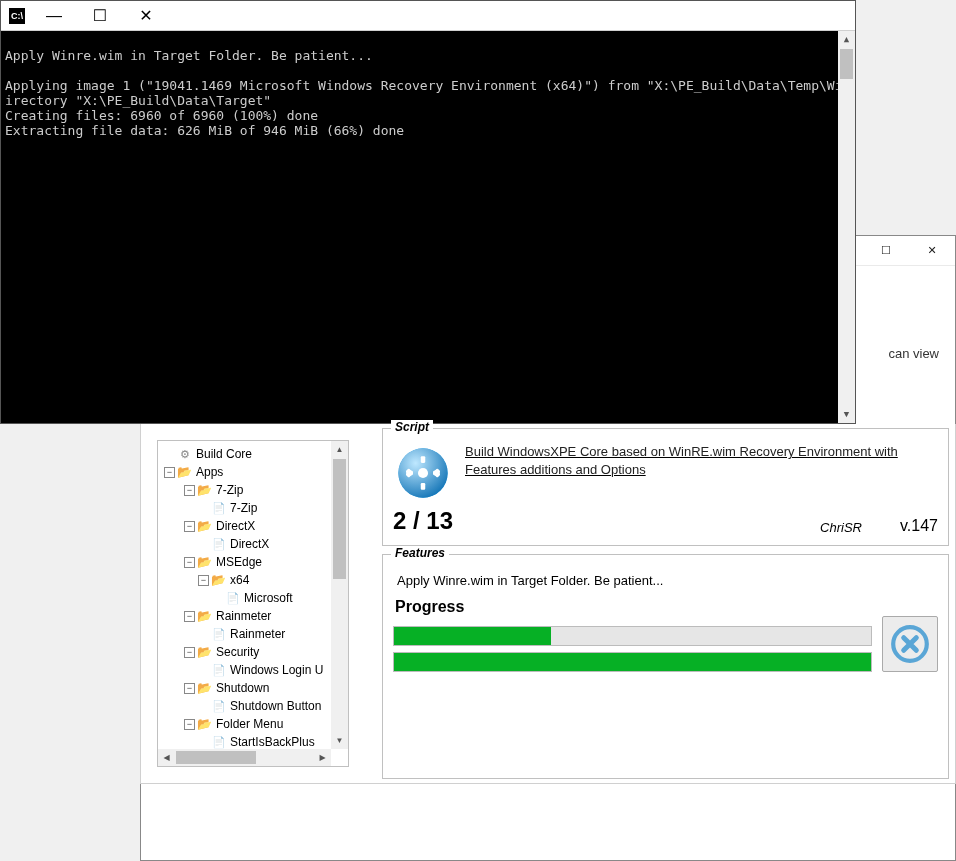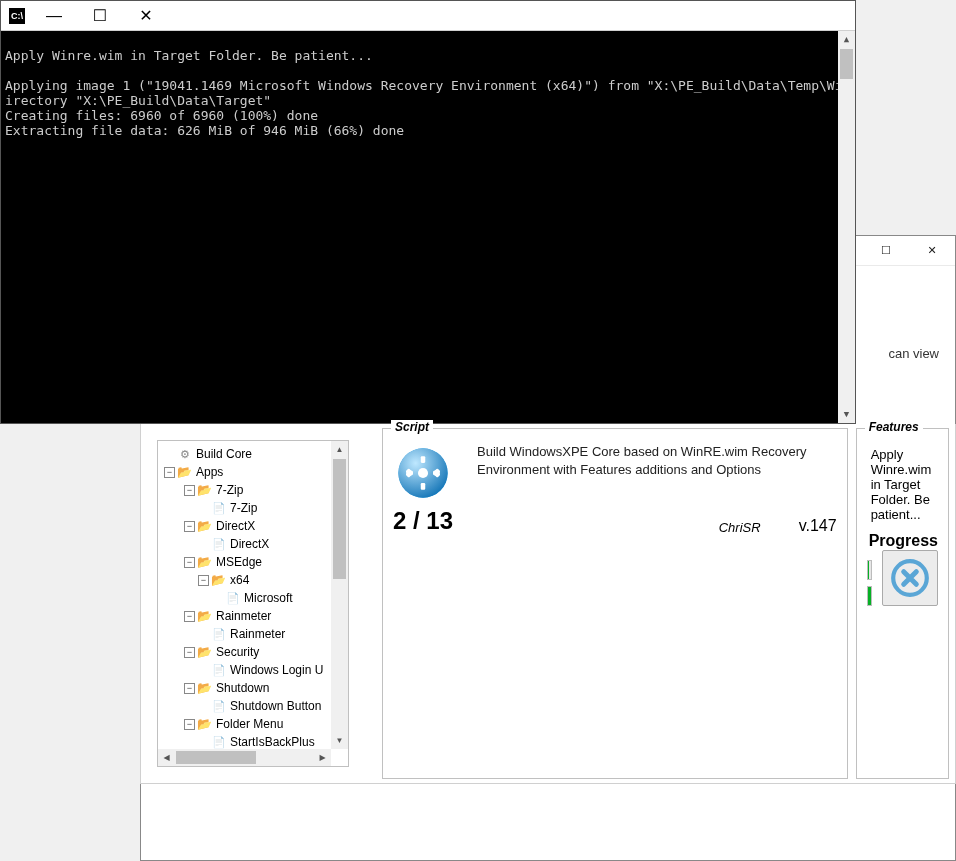--- a/index.html
+++ b/index.html
@@ -126,33 +126,33 @@
   }
   .tree-vscroll .th { position:absolute; left:2px; right:2px; top:18px; height:120px; background:#c0c0c0;}
   .tree-hscroll {
     position:absolute; left:0; right:17px; bottom:0; height:17px; background:#f0f0f0;
     display:flex; align-items:center;
   }
   .tree-hscroll .th { height:13px; width:80px; background:#c0c0c0; margin-left:18px;}
   .sarrow { width:17px;height:17px;display:flex;align-items:center;justify-content:center;font-size:8px;color:#555;position:absolute;}
 
   
-  .right { flex:1; padding:4px 6px 4px 17px; display:flex; flex-direction:row; gap:8px;}
+  .right { flex:1; padding:4px 6px 4px 17px; display:flex; flex-direction:column; gap:8px;}
   .group {
     border:1px solid #c0c0c0;
     background:#fff;
     position:relative;
     padding:14px 10px 10px 10px;
   }
   .group-label {
     position:absolute; top:-9px; left:8px;
     background:#fff; padding:0 4px;
     font-style:italic; font-weight:bold; font-size:12px;
   }
-  .script-head { display:flex; gap:24px; }
+  .script-head { display:flex; gap:12px;text-decoration:underline; }
   .script-icon {
     width:60px; height:60px;
     display:flex;align-items:center;justify-content:center;
   }
   .script-icon svg { width:56px; height:56px; }
   .script-main { flex:1; }
   .script-title { font-weight:bold; font-size:15px; text-align:center; margin-bottom:8px;}
   .script-desc { font-size:13px; color:#222; line-height:1.35;}
   .script-foot { display:flex; align-items:flex-end; margin-top:4px;}
   .counter { font-size:24px; font-weight:bold; width:80px; text-align:left;}

